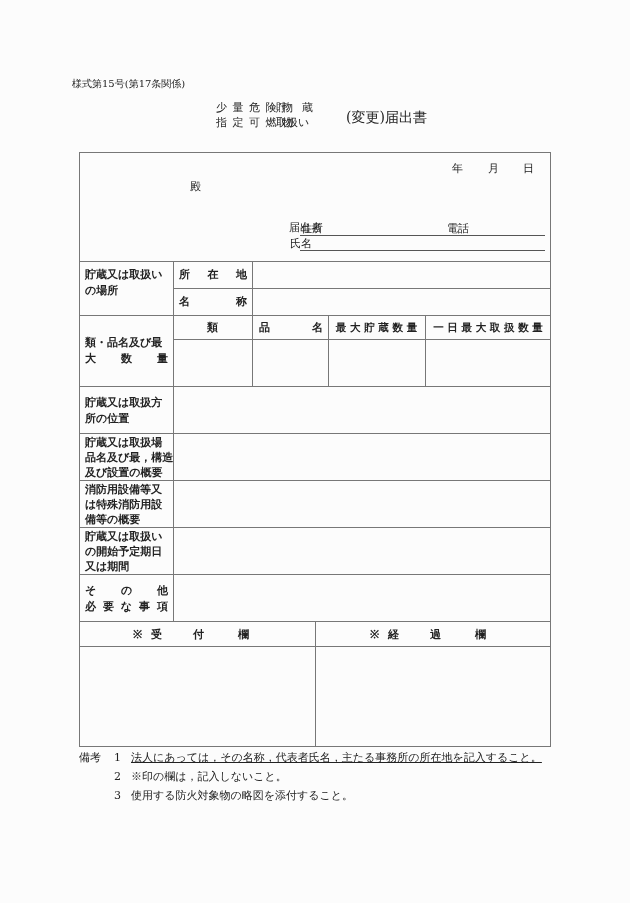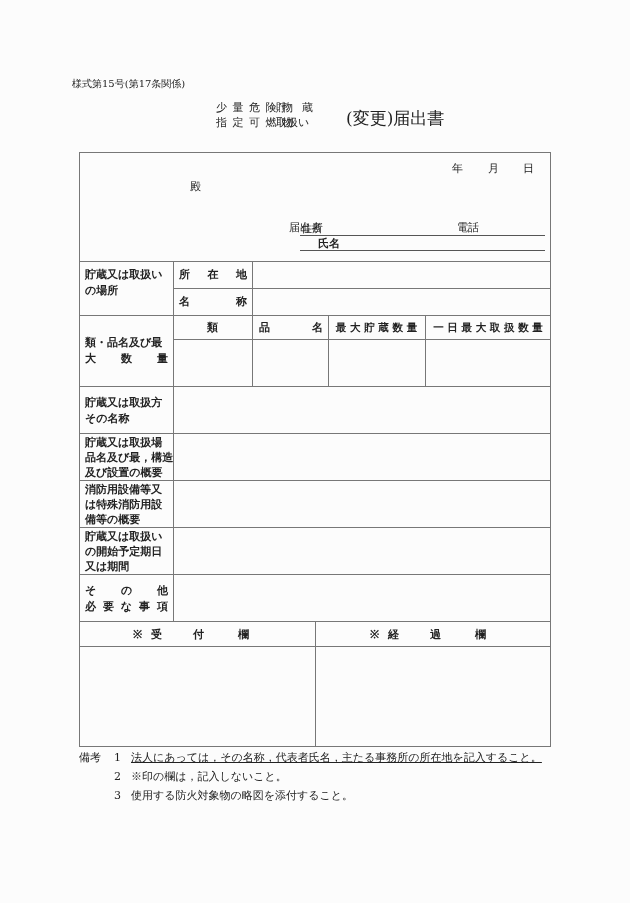--- a/index.html
+++ b/index.html
@@ -6,21 +6,21 @@
   body {
     width:630px; height:903px; background:#fcfcfc; position:relative; overflow:hidden;
     font-family:"DejaVu Serif","Liberation Serif",serif; color:#222; font-size:11px;
   }
   .abs { position:absolute; white-space:nowrap; line-height:1; }
   .form-no { left:72px; top:79px; font-size:10px; }
   .title-a { left:216px; top:102px; font-size:11px; letter-spacing:1px; }
   .title-b { left:216px; top:117px; font-size:11px; letter-spacing:1px; }
   .title-c { left:276px; top:102px; font-size:11px; letter-spacing:2px; }
   .title-d { left:276px; top:117px; font-size:11px; }
-  .title-e { left:346px; top:110px; font-size:17px; }
+  .title-e { left:346px; top:110px; font-size:14px; }
 
   .tbl-frame { position:absolute; left:79px; top:152px; width:472px; height:595px; border:1px solid #777; box-sizing:border-box; }
   .hline { position:absolute; height:1px; background:#777; }
   .vline { position:absolute; width:1px; background:#777; }
   .uline { position:absolute; height:1px; background:#555; }
 
   .cell-text { position:absolute; font-size:11px; line-height:15px; white-space:nowrap;font-weight:bold; }
   .jst { display:flex; justify-content:space-between; }
 </style>
 </head>
@@ -52,23 +52,23 @@
 <div class="vline" style="left:328px;top:315px;height:71px;"></div>
 <div class="vline" style="left:425px;top:315px;height:71px;"></div>
 <div class="vline" style="left:315px;top:621px;height:126px;"></div>
 
 <div class="abs" style="left:452px;top:163px;">年</div>
 <div class="abs" style="left:488px;top:163px;">月</div>
 <div class="abs" style="left:523px;top:163px;">日</div>
 <div class="abs" style="left:190px;top:181px;">殿</div>
 <div class="abs" style="left:289px;top:222px;">届出者</div>
 <div class="abs" style="left:301px;top:223px;">住所</div>
-<div class="abs" style="left:457px;top:223px;font-family:Liberation Mono, monospace;">電話</div>
+<div class="abs" style="left:447px;top:223px;">電話</div>
 <div class="uline" style="left:300px;top:235px;width:245px;"></div>
-<div class="abs" style="left:318px;top:238px;font-weight:bold;">氏名</div>
+<div class="abs" style="left:290px;top:238px;">氏名</div>
 <div class="uline" style="left:300px;top:250px;width:245px;"></div>
 
 <div class="cell-text" style="left:85px;top:267px;">貯蔵又は取扱い</div>
 <div class="cell-text" style="left:85px;top:283px;">の場所</div>
 <div class="cell-text jst" style="left:179px;top:267px;width:68px;">
   <span>所</span>
   <span>在</span>
   <span>地</span>
 </div>
 <div class="cell-text jst" style="left:179px;top:294px;width:68px;">
@@ -90,21 +90,21 @@
   <span>名</span>
 </div>
 <div class="cell-text" style="left:328px;top:320px;width:97px;text-align:center;font-size:10.5px;">最 大 貯 蔵 数 量</div>
 <div class="cell-text" style="left:425px;top:320px;width:126px;text-align:center;font-size:10.5px;">一 日 最 大 取 扱 数 量</div>
 <div style="position:absolute;left:174px;top:340px;width:78px;height:46px;"></div>
 <div style="position:absolute;left:253px;top:340px;width:75px;height:46px;"></div>
 <div style="position:absolute;left:329px;top:340px;width:96px;height:46px;"></div>
 <div style="position:absolute;left:426px;top:340px;width:124px;height:46px;"></div>
 
 <div class="cell-text" style="left:85px;top:395px;">貯蔵又は取扱方</div>
-<div class="cell-text" style="left:85px;top:411px;">その名称</div>
+<div class="cell-text" style="left:85px;top:411px;">所の位置</div>
 <div style="position:absolute;left:174px;top:387px;width:376px;height:46px;"></div>
 
 <div class="cell-text" style="left:85px;top:435px;">貯蔵又は取扱場</div>
 <div class="cell-text" style="left:85px;top:450px;">品名及び最，構造</div>
 <div class="cell-text" style="left:85px;top:465px;">及び設置の概要</div>
 <div style="position:absolute;left:174px;top:434px;width:376px;height:46px;"></div>
 
 <div class="cell-text" style="left:85px;top:482px;">消防用設備等又</div>
 <div class="cell-text" style="left:85px;top:497px;">は特殊消防用設</div>
 <div class="cell-text" style="left:85px;top:512px;">備等の概要</div>

